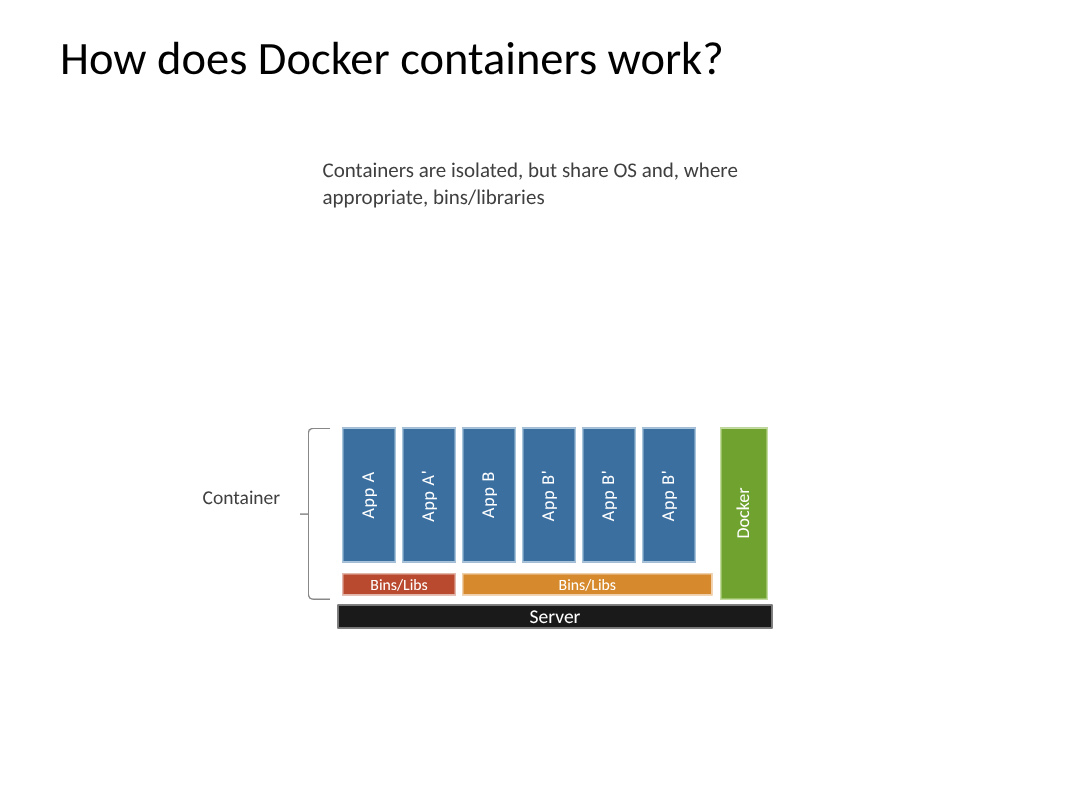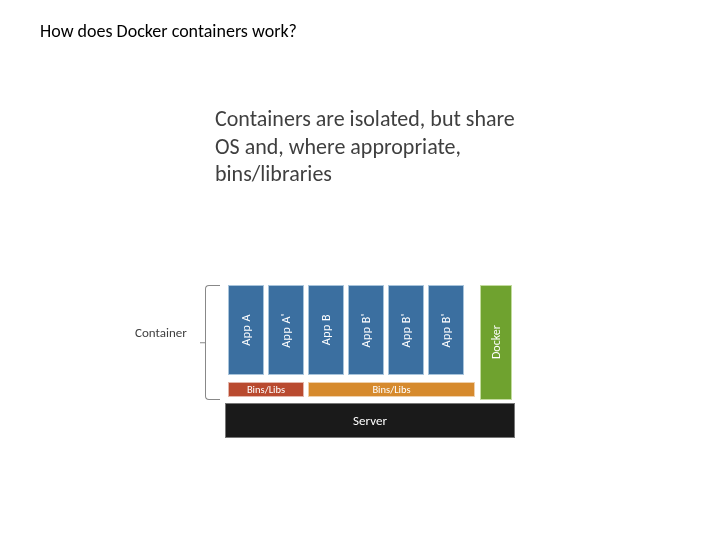--- a/index.html
+++ b/index.html
@@ -7,30 +7,30 @@
     width: 720px;
     height: 540px;
     background: #fff;
     font-family: "Segoe UI", Calibri, Arial, sans-serif;
     position: relative;
   }
   .title {
     position: absolute;
     top: 20px;
     left: 40px;
-    font-size: 18px;
+    font-size: 31px;
     color: #000;
     font-weight: 400;
   }
   .description {
     position: absolute;
     top: 105px;
     left: 215px;
     width: 310px;
-    font-size: 22px;
+    font-size: 14px;
     line-height: 1.25;
     color: #3f3f3f;
     font-weight: 400;
   }
   .diagram {
     position: absolute;
     top: 285px;
     left: 135px;
     width: 430px;
     height: 185px;
@@ -138,21 +138,21 @@
     border: 1.5px solid #c7b1e0;
     color: #fff;
     font-size: 13px;
     display: flex;
     align-items: center;
     justify-content: center;
     margin-bottom: 3px;
   }
   .server {
     width: 290px;
-    height: 35px;
+    height: 16px;
     background: #1a1a1a;
     border: 1.5px solid #777;
     color: #fff;
     font-size: 13px;
     display: flex;
     align-items: center;
     justify-content: center;
   }
 </style>
 </head>

